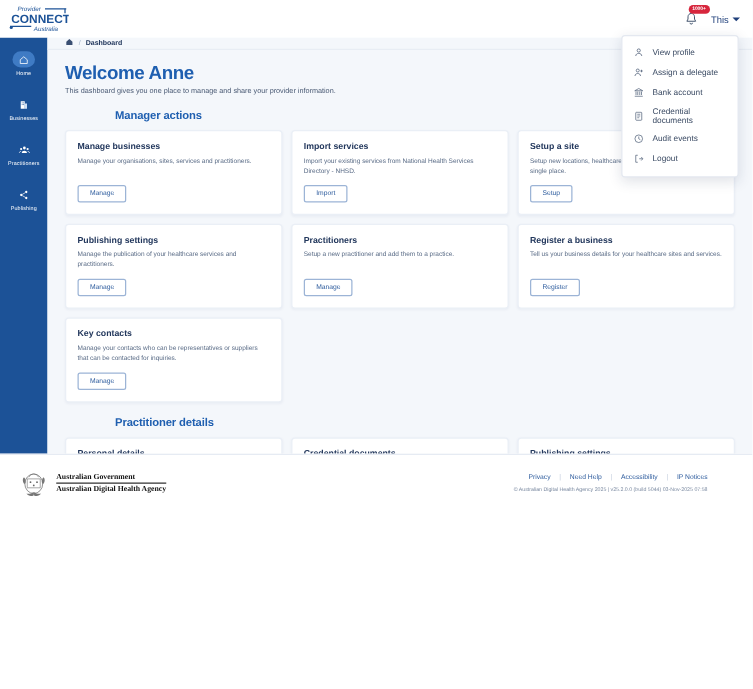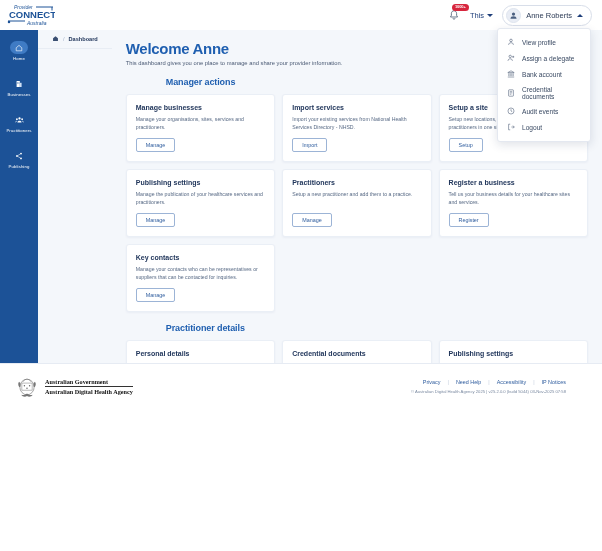--- a/index.html
+++ b/index.html
@@ -85,21 +85,21 @@
   .nav-ico {
     width: 18px; height: 13px; border-radius: 7px;
     display: flex; align-items: center; justify-content: center;
   }
   .nav-item.active .nav-ico { background: #3f7bc4; }
   .nav-label { font-size: 4.3px; color: #ffffff; letter-spacing: 0.1px; }
 
   
   .main {
     flex: 1 1 auto; background: #f4f7fb;
-    overflow: hidden; display: flex; flex-direction: row;
+    overflow: hidden; display: flex; flex-direction: column;
   }
   .breadcrumb {
     height: 19px; background: #f4f7fb;
     display: flex; align-items: center; gap: 4px;
     padding: 0 14px; border-bottom: 1px solid #e8edf4;
     font-size: 5.6px; color: #2d4a7c;
   }
   .bc-sep { color: #9fb0c8; }
   .bc-text { color: #22375c; font-weight: 700; }
 
@@ -179,30 +179,20 @@
           <path d="M8 16.5a2 2 0 0 0 4 0" fill="none" stroke="#44556f" stroke-width="1.6"></path>
         </svg>
         <span class="bell-badge">1000+</span>
       </div>
 
       <div class="about-btn">
         <span>This</span>
         <span class="caret"></span>
       </div>
 
-      <div class="user-chip">
-        <span class="avatar">
-          <svg width="9" height="9" viewBox="0 0 20 20">
-            <circle cx="10" cy="6.8" r="3.6" fill="#4a5f80"></circle>
-            <path d="M3.2 17c0-3.8 3.1-5.6 6.8-5.6s6.8 1.8 6.8 5.6z" fill="#4a5f80"></path>
-          </svg>
-        </span>
-        <span class="user-name">Anne Roberts</span>
-        <span class="caret up"></span>
-      </div>
     </div>
   </div>
 
   <div class="dropdown">
 
     <div class="dd-item">
       <span class="dd-icon">
         <svg width="8" height="8" viewBox="0 0 20 20">
             <circle cx="10" cy="6" r="3.2" fill="none" stroke="#56657e" stroke-width="1.6"></circle>
             <path d="M4 17c0-3.4 2.7-5.2 6-5.2s6 1.8 6 5.2" fill="none" stroke="#56657e" stroke-width="1.6"></path>

